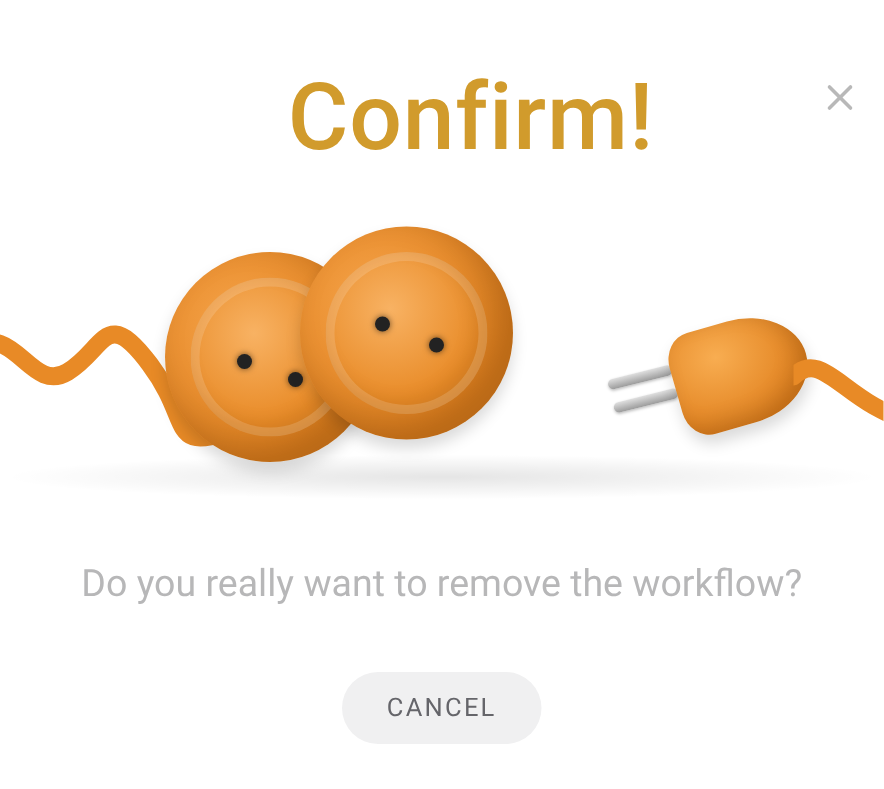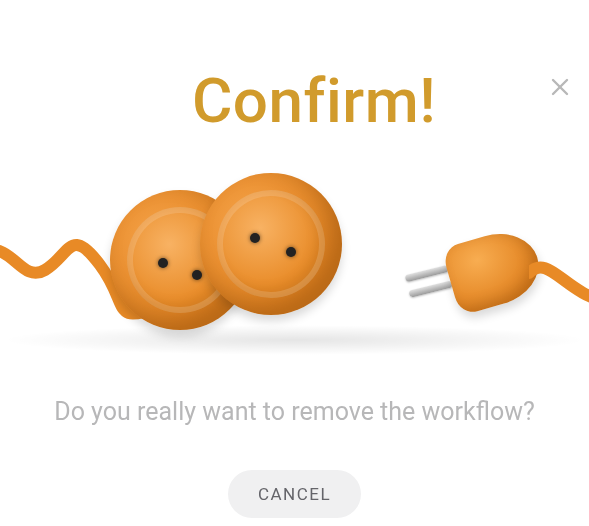--- a/index.html
+++ b/index.html
@@ -28,21 +28,21 @@
     justify-content: center;
     cursor: pointer;
     color: #b8b8b8;
   }
   .close-btn svg { display: block; }
   .title {
     text-align: center;
     font-size: 62px;
     font-weight: 500;
     color: #d19b2c;
-    margin-top: 64px;
+    margin-top: 42px;
     letter-spacing: 0.5px;
     padding-left: 39px;
   }
   .illustration {
     position: relative;
     width: 100%;
     height: 200px;
     margin-top: 28px;
   }
   .message {

